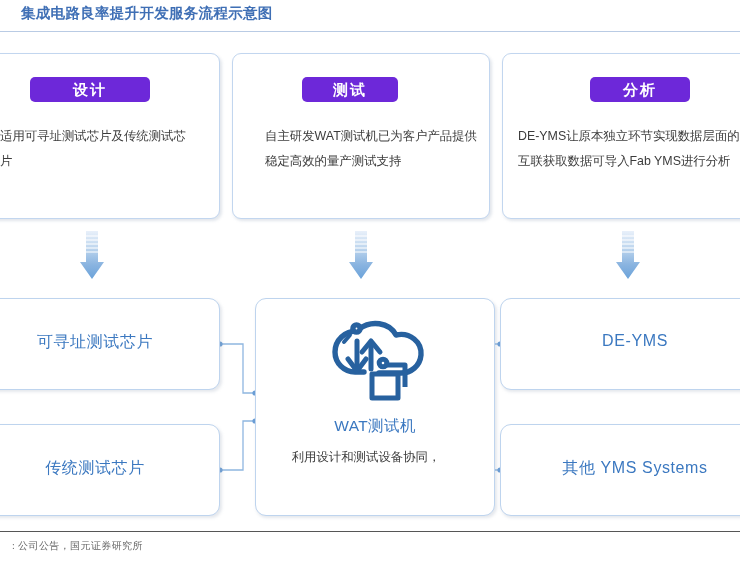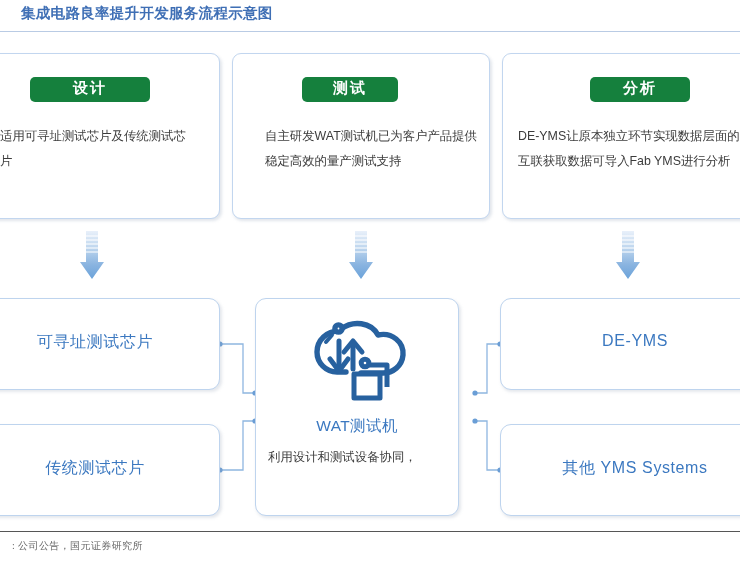--- a/index.html
+++ b/index.html
@@ -55,27 +55,26 @@
   .card-1 { left: -28px; top: 53px;  width: 248px; height: 166px; }
   .card-2 { left: 232px; top: 53px;  width: 258px; height: 166px; }
   .card-3 { left: 502px; top: 53px;  width: 266px; height: 166px; }
 
   .badge {
     position: absolute;
     top: 23px;
     height: 25px;
     line-height: 25px;
     border-radius: 5px;
-    background: #15803d;
+    background: #6d28d9;
     color: #ffffff;
     font-size: 15px;
     font-weight: bold;
     text-align: center;
     letter-spacing: 2px;
-    font-family: Liberation Mono, monospace;
   }
   .card-1 .badge { left: 57px;  width: 120px; }
   .card-2 .badge { left: 69px;  width: 96px; }
   .card-3 .badge { left: 87px;  width: 100px; }
 
   .card-body {
     position: absolute;
     top: 60px;
     font-size: 12.4px;
     line-height: 25px;
@@ -121,21 +120,21 @@
   .node-right-bottom { left: 500px; top: 424px; width: 270px; height: 92px; }
 
   .node-left-top .node-label,
   .node-left-bottom .node-label,
   .node-right-top .node-label,
   .node-right-bottom .node-label { top: 33px; }
 
   .node-center {
     position: absolute;
     left: 255px; top: 298px;
-    width: 204px; height: 218px;
+    width: 240px; height: 218px;
     box-sizing: border-box;
     background: #ffffff;
     border: 1px solid #bed4ee;
     border-radius: 11px;
     box-shadow: 1.5px 2px 3px rgba(150,165,185,0.25);
   }
   .center-icon {
     position: absolute;
     left: 50%;
     top: 14px;
@@ -149,21 +148,21 @@
     width: 100%;
     text-align: center;
     color: #3b78c0;
     font-size: 15.5px;
     letter-spacing: 0.4px;
   }
   .center-desc {
     position: absolute;
     left: 12px; top: 146px;
     width: 196px;
-    text-align: left;
+    text-align: center;
     font-size: 12.4px;
     line-height: 24px;
     color: #3c3c3c;
   }
 
   
   .connectors {
     position: absolute;
     left: 0; top: 0;
     width: 740px;

